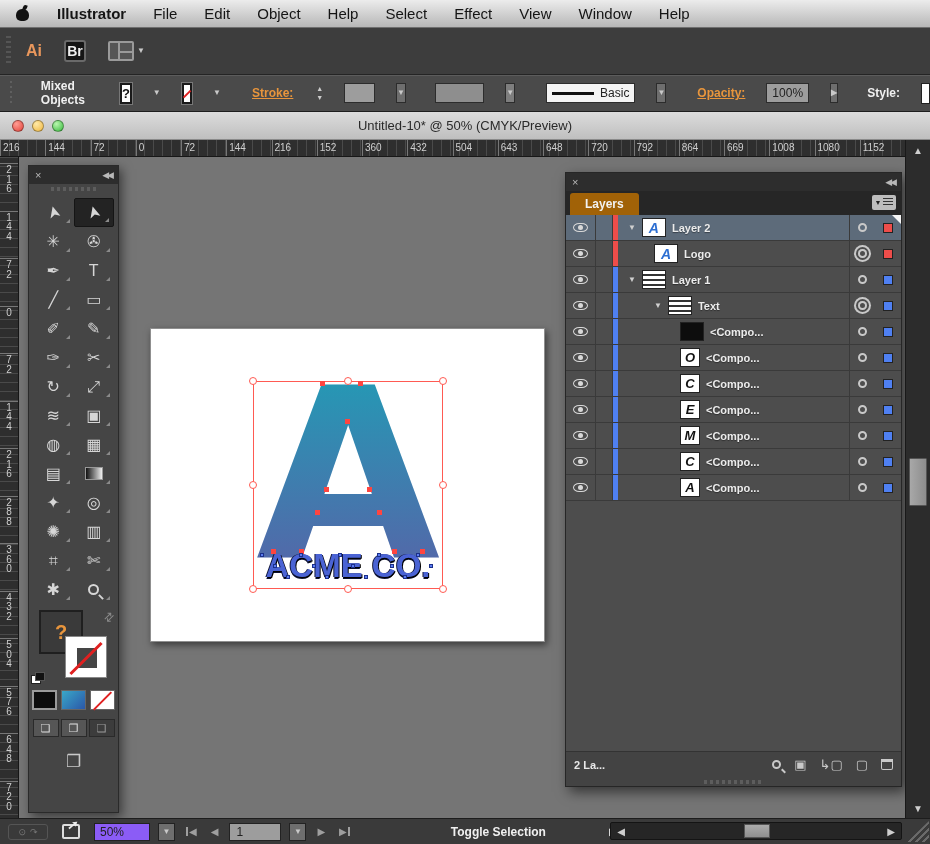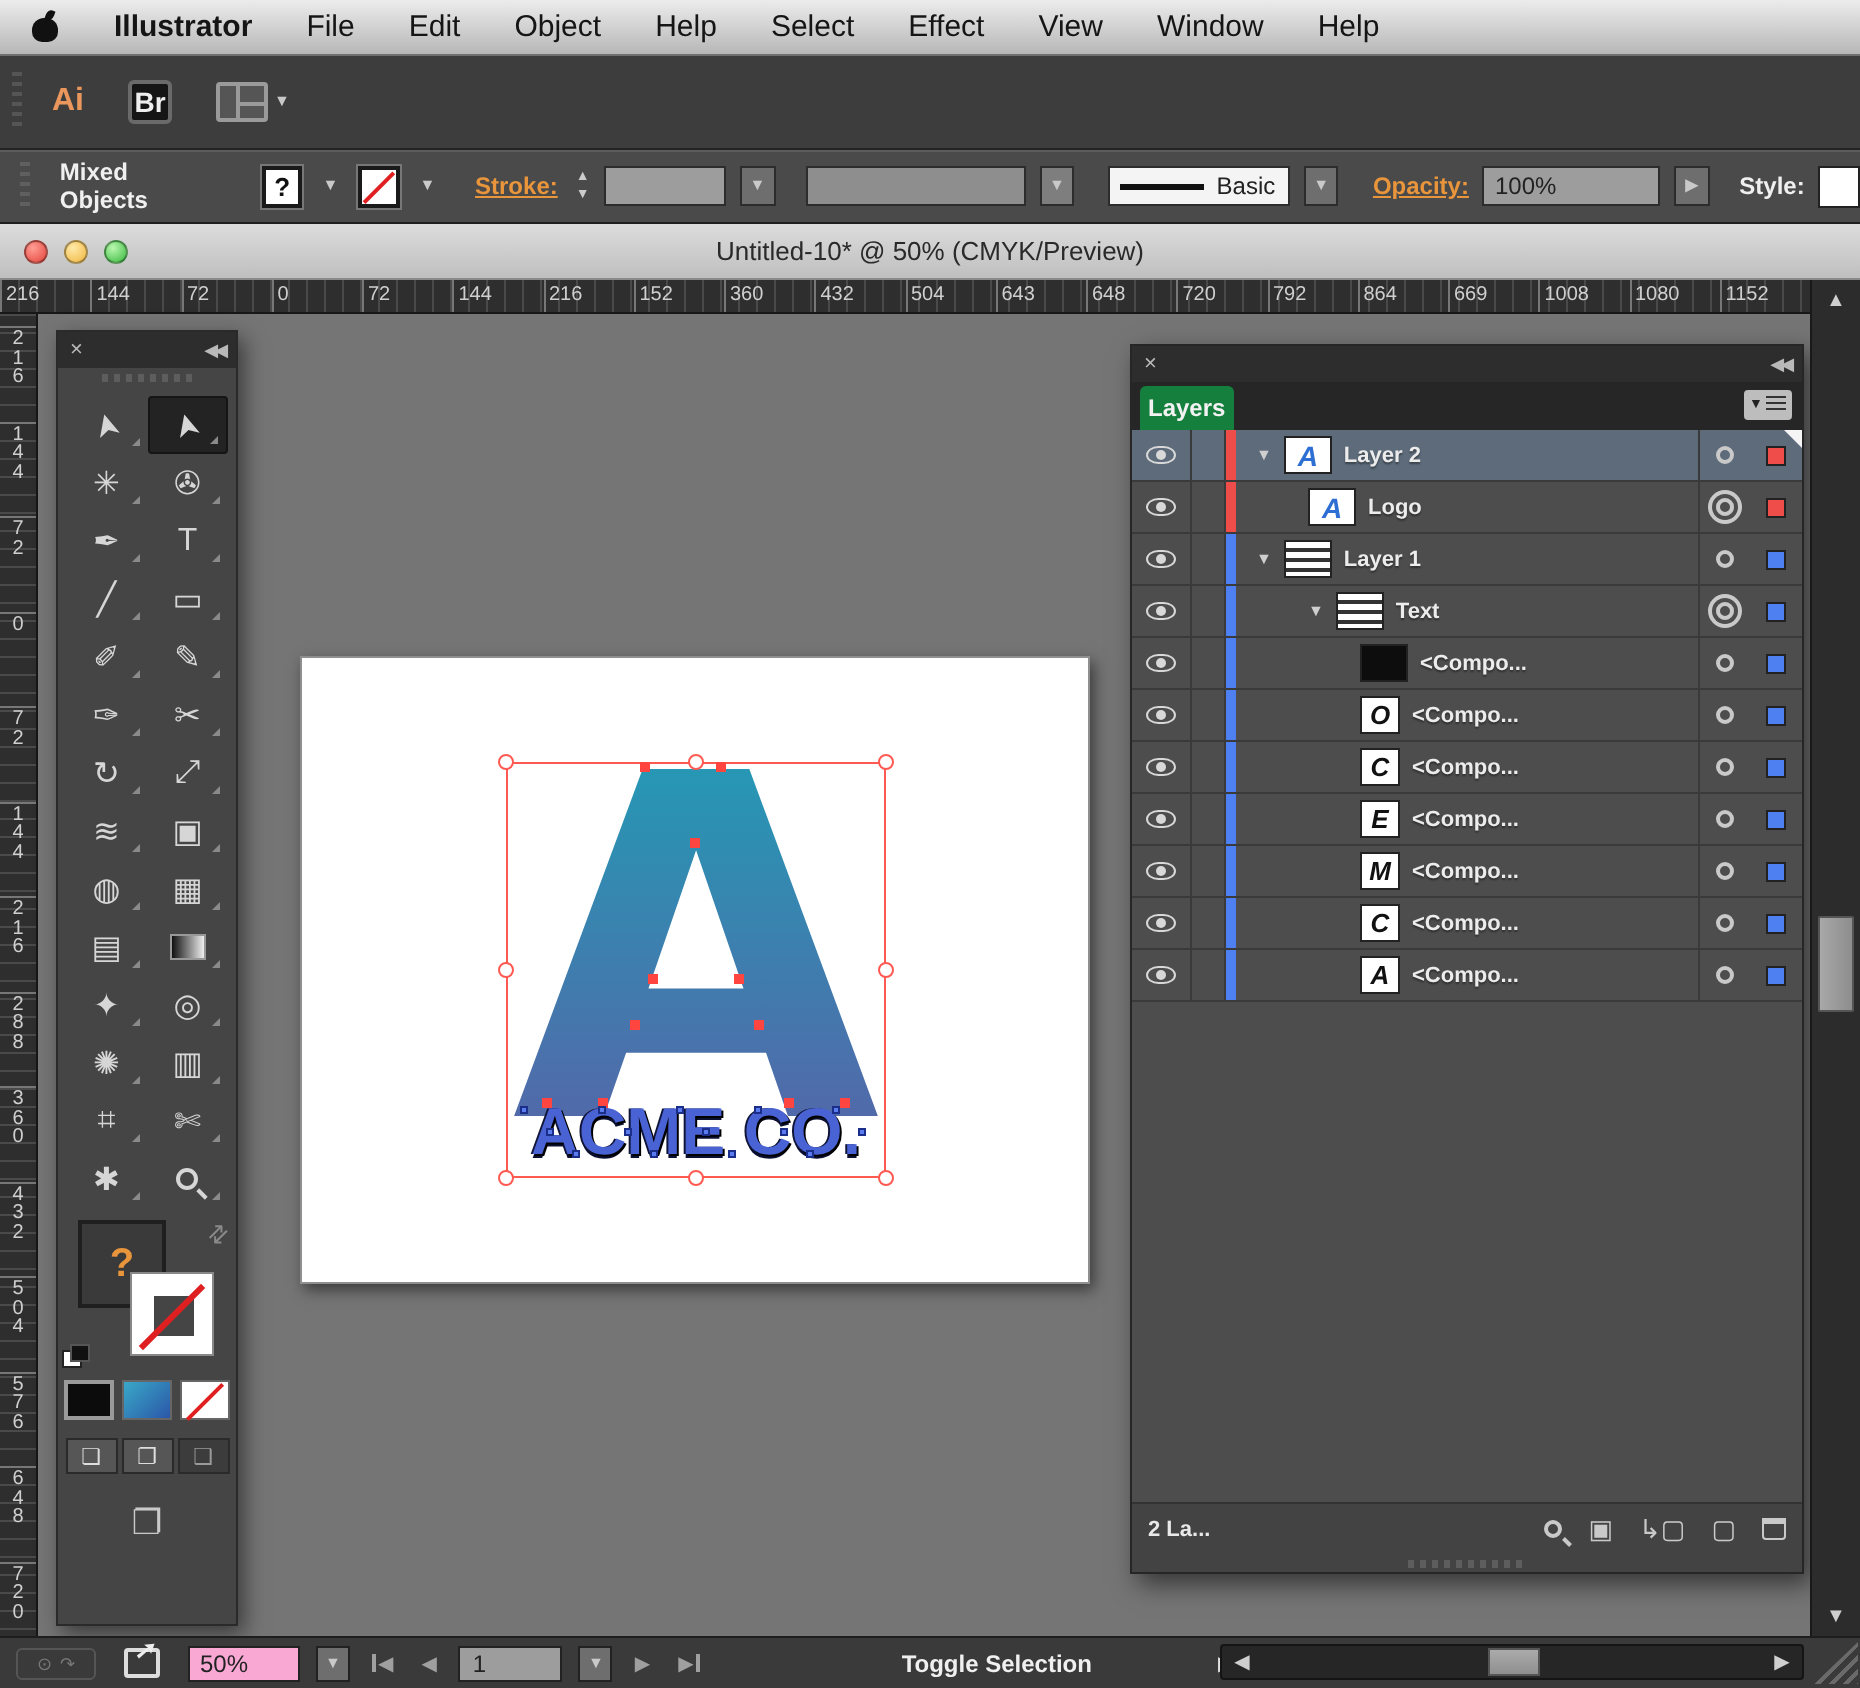--- a/index.html
+++ b/index.html
@@ -19,21 +19,21 @@
 .appbar .grip{position:absolute;left:6px;top:8px;width:5px;height:30px;background:repeating-linear-gradient(#555 0 2px,transparent 2px 5px);}
 .ai-logo{color:#e9975c;font-weight:bold;font-size:16px;letter-spacing:0;}
 .br-btn{width:22px;height:22px;background:#151515;border:2px solid #6a6a6a;border-radius:3px;color:#eee;font-size:14px;font-weight:bold;display:flex;align-items:center;justify-content:center;}
 .ws-btn{display:flex;align-items:center;gap:3px;}
 .ws-ico{width:26px;height:20px;border:2px solid #9a9a9a;background:#555;position:relative;border-radius:2px;}
 .ws-ico::before{content:"";position:absolute;left:8px;top:0;bottom:0;width:2px;background:#9a9a9a;}
 .ws-ico::after{content:"";position:absolute;left:10px;top:8px;right:0;height:2px;background:#9a9a9a;}
 .caret{font-size:8px;color:#c9c9c9;line-height:1;}
 
 
-.controlbar{position:absolute;left:0;top:75px;width:930px;height:37px;background:#4a4a4a;border-bottom:1px solid #1e1e1e;box-shadow:inset 0 1px 0 #5c5c5c;display:flex;align-items:center;gap:7px;padding-left:10px;font-size:12px;}
+.controlbar{position:absolute;left:0;top:75px;width:930px;height:37px;background:#4a4a4a;border-bottom:1px solid #1e1e1e;box-shadow:inset 0 1px 0 #5c5c5c;display:flex;align-items:center;gap:21px;padding-left:10px;font-size:12px;}
 .cb-grip{width:5px;height:24px;background:repeating-linear-gradient(#5f5f5f 0 2px,transparent 2px 5px);margin-right:8px;}
 .cb-label{font-weight:bold;color:#f0f0f0;margin-right:14px;}
 .swatch{width:21px;height:21px;background:#fff;border:2px solid #1a1a1a;outline:1px solid #777;display:flex;align-items:center;justify-content:center;font-weight:bold;color:#111;font-size:13px;position:relative;}
 .swatch.none::after{content:"";position:absolute;left:-2px;right:-2px;top:50%;height:2px;background:#e02020;transform:rotate(-45deg);}
 .mini-drop{width:14px;height:21px;display:flex;align-items:center;justify-content:center;background:transparent;}
 .link-label{color:#e8953c;font-weight:bold;text-decoration:underline;margin-left:10px;}
 .stepper{display:flex;flex-direction:column;gap:2px;align-items:center;margin-left:2px;}
 .stepper span{font-size:7px;color:#ccc;line-height:1;}
 .field{background:#9d9d9d;border:1px solid #2c2c2c;height:20px;color:#222;display:flex;align-items:center;padding:0 5px;}
 .f-stroke{width:62px;}
@@ -99,21 +99,21 @@
 .cbtn.none::after{content:"";position:absolute;left:-1px;right:-1px;top:50%;height:2px;background:#e02020;transform:rotate(-45deg);}
 .moderow{display:flex;gap:2px;justify-content:center;margin-top:9px;}
 .mbtn{width:26px;height:18px;background:#3c3c3c;border:1px solid #2a2a2a;color:#9a9a9a;display:flex;align-items:center;justify-content:center;font-size:11px;}
 .mbtn.on{background:#565656;color:#ddd;}
 .screenrow{display:flex;justify-content:center;margin-top:12px;}
 .sbtn{width:34px;height:24px;color:#c9c9c9;font-size:17px;display:flex;align-items:center;justify-content:center;}
 
 
 .layerspanel{position:absolute;left:565px;top:172px;width:337px;height:615px;background:#454545;border:1px solid #262626;box-shadow:4px 5px 12px rgba(0,0,0,.55);display:flex;flex-direction:column;}
 .lp-tabrow{height:24px;background:#262626;display:flex;align-items:flex-end;position:relative;}
-.lp-tab{height:22px;background:#15803d;color:#f2f2f2;font-weight:bold;font-size:12px;display:flex;align-items:center;padding:0 4px;border-radius:3px 3px 0 0;margin-left:4px;}
+.lp-tab{height:22px;background:#a16207;color:#f2f2f2;font-weight:bold;font-size:12px;display:flex;align-items:center;padding:0 15px;border-radius:3px 3px 0 0;margin-left:4px;}
 .lp-menu{position:absolute;right:5px;top:4px;width:24px;height:15px;background:#bdbdbd;border-radius:2px;display:flex;align-items:center;justify-content:center;gap:2px;}
 .lp-menu i{width:10px;height:9px;background:repeating-linear-gradient(#333 0 1px,transparent 1px 3px);}
 .lp-menu b{font-size:7px;color:#222;}
 .lrows{background:#4d4d4d;}
 .lrow{height:26px;display:flex;align-items:stretch;border-bottom:1px solid #3a3a3a;position:relative;font-size:11px;color:#ececec;}
 .lrow.selected{background:#5d6b7a;}
 .lrow .c-eye{width:30px;border-right:1px solid #3a3a3a;display:flex;align-items:center;justify-content:center;}
 .icon-eye{width:15px;height:9px;border:1px solid #d8d8d8;border-radius:50%/60%;position:relative;}
 .icon-eye::after{content:"";position:absolute;left:4px;top:1px;width:5px;height:5px;border-radius:50%;background:#d8d8d8;}
 .lrow .c-lock{width:17px;border-right:1px solid #3a3a3a;}
@@ -149,21 +149,21 @@
 
 .vscroll{position:absolute;right:0;top:140px;width:25px;height:678px;background:#2c2c2c;border-left:1px solid #191919;}
 .vs-btn{position:absolute;left:2px;width:20px;height:16px;display:flex;align-items:center;justify-content:center;color:#cfcfcf;font-size:10px;}
 .vs-thumb{position:absolute;left:3px;top:318px;width:18px;height:48px;background:linear-gradient(90deg,#a8a8a8,#8d8d8d);border:1px solid #555;border-radius:1px;}
 
 
 .statusbar{position:absolute;left:0;top:818px;width:930px;height:26px;background:#3a3a3a;border-top:1px solid #1d1d1d;display:flex;align-items:center;font-size:12px;gap:8px;padding-left:8px;}
 .dim-pill{width:40px;height:16px;border:1px solid #555;border-radius:3px;display:flex;align-items:center;justify-content:center;gap:4px;color:#777;font-size:9px;}
 .share-ico{width:18px;height:15px;border:2px solid #ddd;border-radius:2px;position:relative;margin:0 6px;}
 .share-ico::after{content:"➚";position:absolute;left:3px;top:-8px;color:#eee;font-size:12px;font-weight:bold;}
-.zoom-field{width:56px;height:18px;background:#f9a8d4;border:1px solid #222;color:#222;display:flex;align-items:center;padding-left:5px;}
+.zoom-field{width:56px;height:18px;background:#8b5cf6;border:1px solid #222;color:#222;display:flex;align-items:center;padding-left:5px;}
 .sb-drop{width:17px;height:18px;background:#6e6e6e;border:1px solid #222;display:flex;align-items:center;justify-content:center;}
 .navbtn{color:#9f9f9f;font-size:10px;padding:0 3px;display:flex;align-items:center;gap:1px;}
 .navbtn .bar{width:2px;height:9px;background:#9f9f9f;display:inline-block;}
 .ab-field{width:52px;height:18px;background:#9d9d9d;border:1px solid #222;color:#222;display:flex;align-items:center;padding-left:6px;}
 .sb-msg{font-weight:bold;color:#f0f0f0;margin-left:90px;}
 .sb-arrow{color:#e0e0e0;font-size:10px;margin-left:55px;}
 .hscroll{position:absolute;left:610px;top:822px;width:292px;height:18px;background:#262626;border:1px solid #141414;border-radius:2px;display:flex;align-items:center;}
 .hs-btn{width:20px;height:16px;display:flex;align-items:center;justify-content:center;color:#cfcfcf;font-size:10px;}
 .hs-thumb{position:absolute;left:133px;width:26px;height:14px;background:linear-gradient(#ababab,#8f8f8f);border:1px solid #555;}
 .corner-grip{position:absolute;right:1px;top:821px;width:22px;height:21px;background:repeating-linear-gradient(135deg,#6a6a6a 0 2px,#3a3a3a 2px 5px);clip-path:polygon(100% 0,100% 100%,0 100%);}

